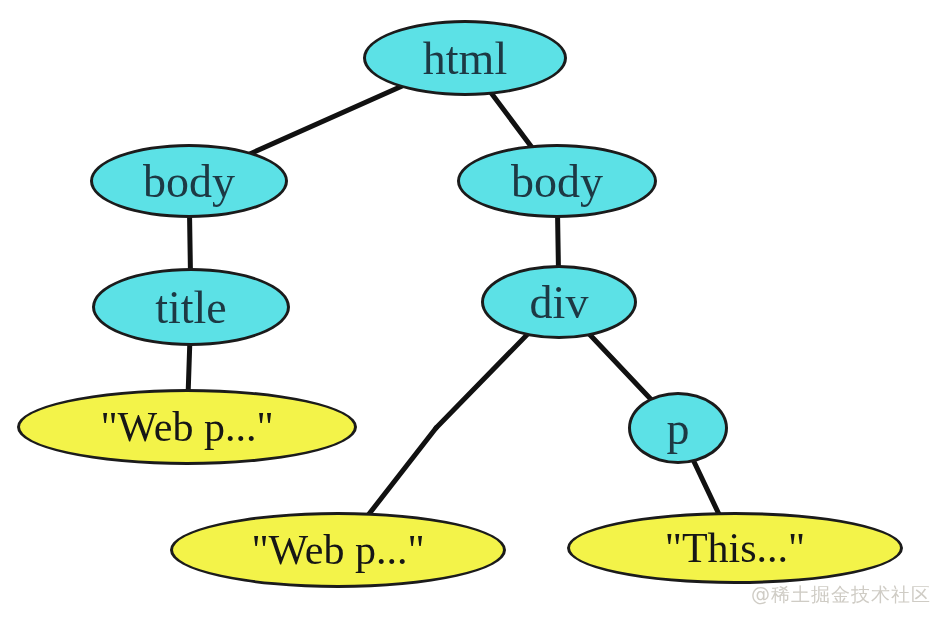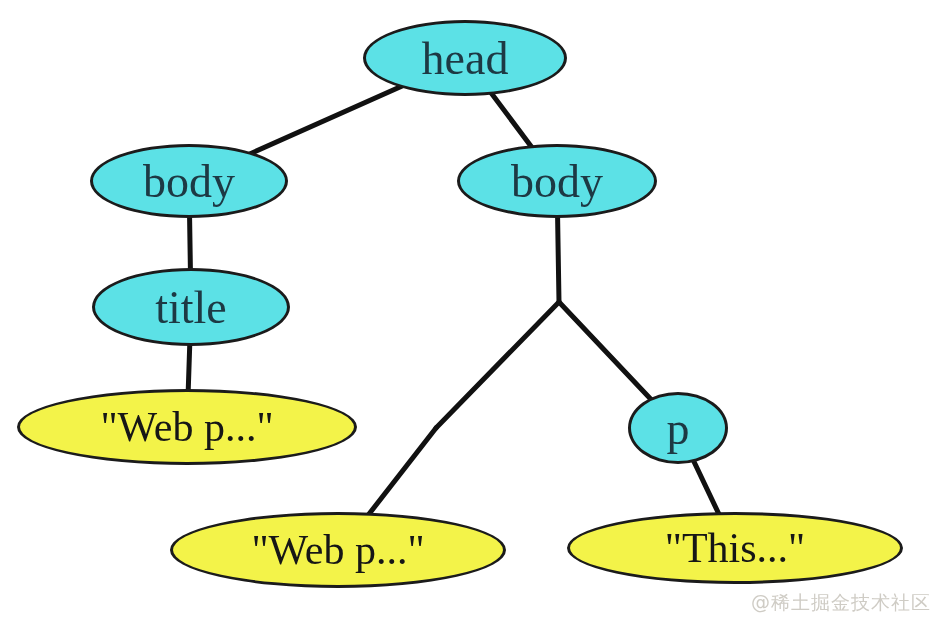--- a/index.html
+++ b/index.html
@@ -44,21 +44,21 @@
   .node-body       { left: 457px; top: 144px; width: 200px; height: 74px; }
   .node-title      { left:  92px; top: 268px; width: 198px; height: 78px; }
   .node-div        { left: 481px; top: 265px; width: 156px; height: 74px; }
   .node-h1         { left: 384px; top: 391px; width: 104px; height: 74px; }
   .node-p          { left: 628px; top: 392px; width: 100px; height: 72px; }
   .node-text-title { left:  17px; top: 389px; width: 340px; height: 76px; }
   .node-text-h1    { left: 170px; top: 512px; width: 336px; height: 76px; }
   .node-text-p     { left: 567px; top: 512px; width: 336px; height: 72px; }
   .watermark {
     position: absolute;
-    right: 4px; bottom: 4px;
+    right: 4px; bottom: 12px;
     z-index: 3;
     font-size: 19px;
     letter-spacing: 1px;
     color: var(--watermark-color, #cfccc5);
     font-family: "DejaVu Sans", sans-serif;
   }
 </style>
 </head>
 <body>
 
@@ -70,30 +70,33 @@
     <line x1="189" y1="181" x2="191" y2="307"></line>
     <line x1="191" y1="307" x2="187" y2="427"></line>
     <line x1="557" y1="181" x2="559" y2="302"></line>
     <line x1="559" y1="302" x2="436" y2="428"></line>
     <line x1="559" y1="302" x2="678" y2="428"></line>
     <line x1="436" y1="428" x2="341" y2="550"></line>
     <line x1="678" y1="428" x2="735" y2="548"></line>
   </svg>
 
   <div class="node element node-html">
-    <span>head</span>
+    <span>html</span>
   </div>
   <div class="node element node-head">
     <span>body</span>
   </div>
   <div class="node element node-title">
     <span>title</span>
   </div>
   <div class="node element node-body">
     <span>body</span>
+  </div>
+  <div class="node element node-div">
+    <span>div</span>
   </div>
   <div class="node element node-p">
     <span>p</span>
   </div>
   <div class="node textnode node-text-title">
     <span>"Web p..."</span>
   </div>
   <div class="node textnode node-text-h1">
     <span>"Web p..."</span>
   </div>

